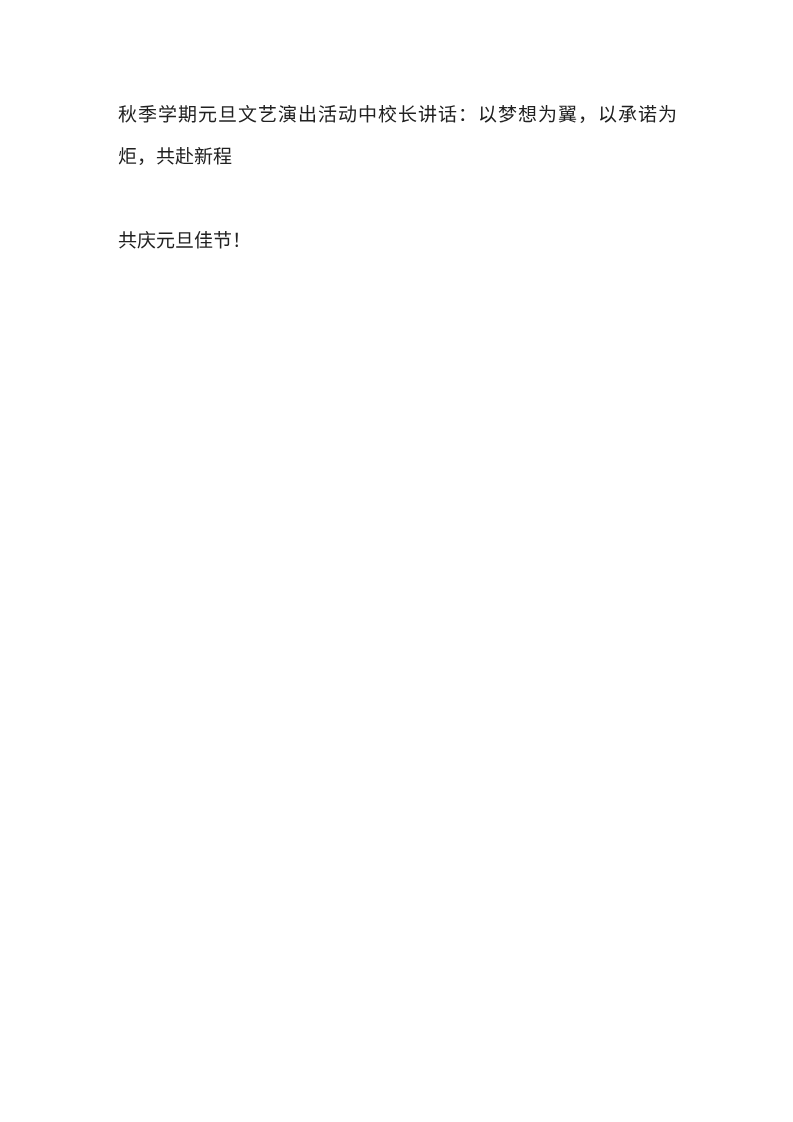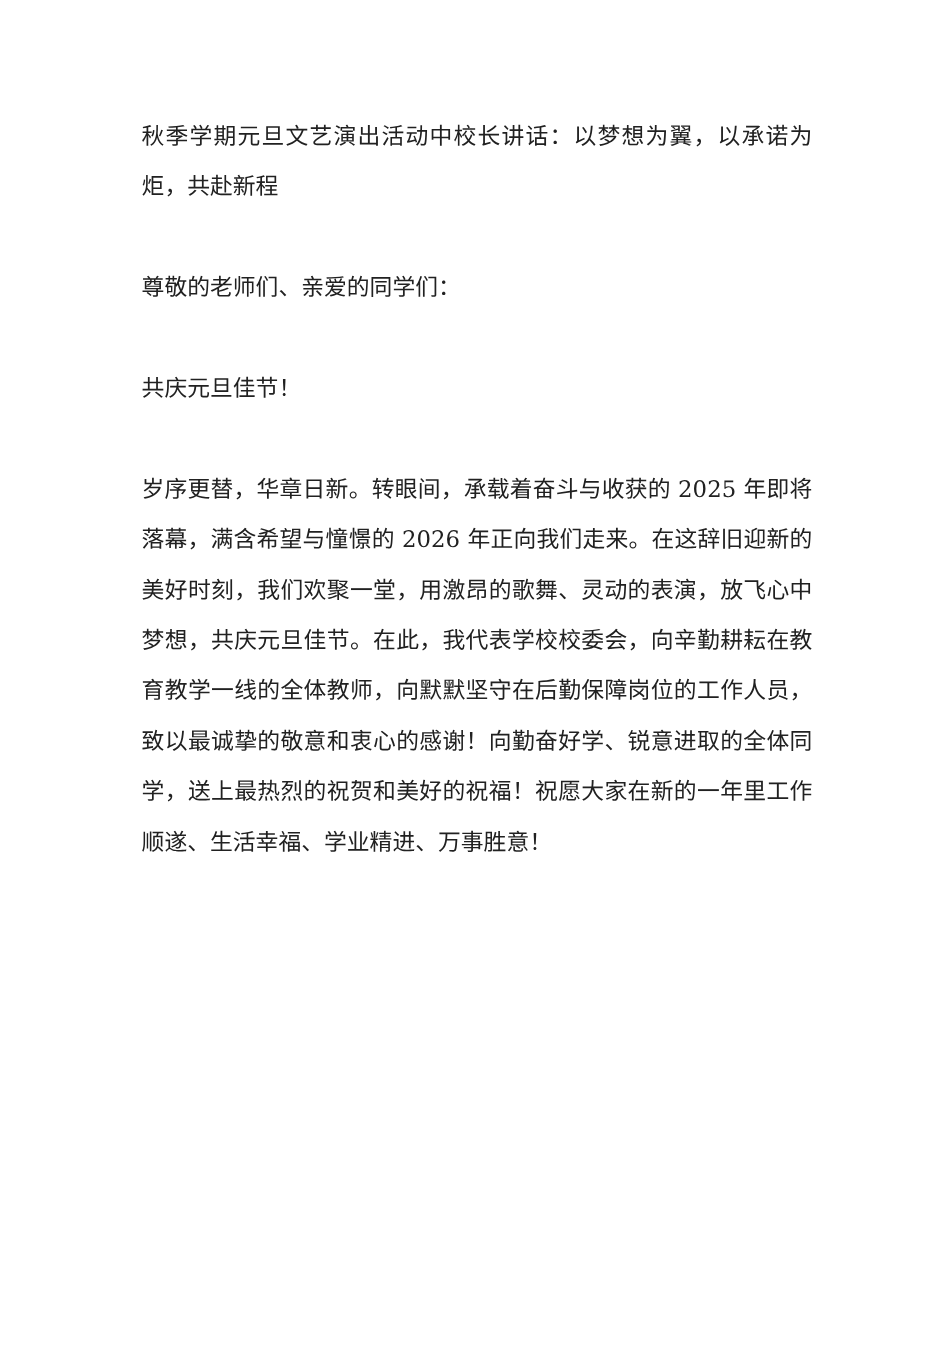--- a/index.html
+++ b/index.html
@@ -29,19 +29,17 @@
   .doc-title {
     font-weight: normal;
   }
 </style>
 </head>
 <body>
 
 <div class="page">
   <p class="doc-paragraph doc-title">秋季学期元旦文艺演出活动中校长讲话：以梦想为翼，以承诺为炬，共赴新程</p>
 
-  <p class="doc-paragraph">尊敬的老师们、亲爱的同学们：</p>
 
   <p class="doc-paragraph">共庆元旦佳节！</p>
 
-  <p class="doc-paragraph">岁序更替，华章日新。转眼间，承载着奋斗与收获的 2025 年即将落幕，满含希望与憧憬的 2026 年正向我们走来。在这辞旧迎新的美好时刻，我们欢聚一堂，用激昂的歌舞、灵动的表演，放飞心中梦想，共庆元旦佳节。在此，我代表学校校委会，向辛勤耕耘在教育教学一线的全体教师，向默默坚守在后勤保障岗位的工作人员，致以最诚挚的敬意和衷心的感谢！向勤奋好学、锐意进取的全体同学，送上最热烈的祝贺和美好的祝福！祝愿大家在新的一年里工作顺遂、生活幸福、学业精进、万事胜意！</p>
 
 </div>
 
 </body></html>

